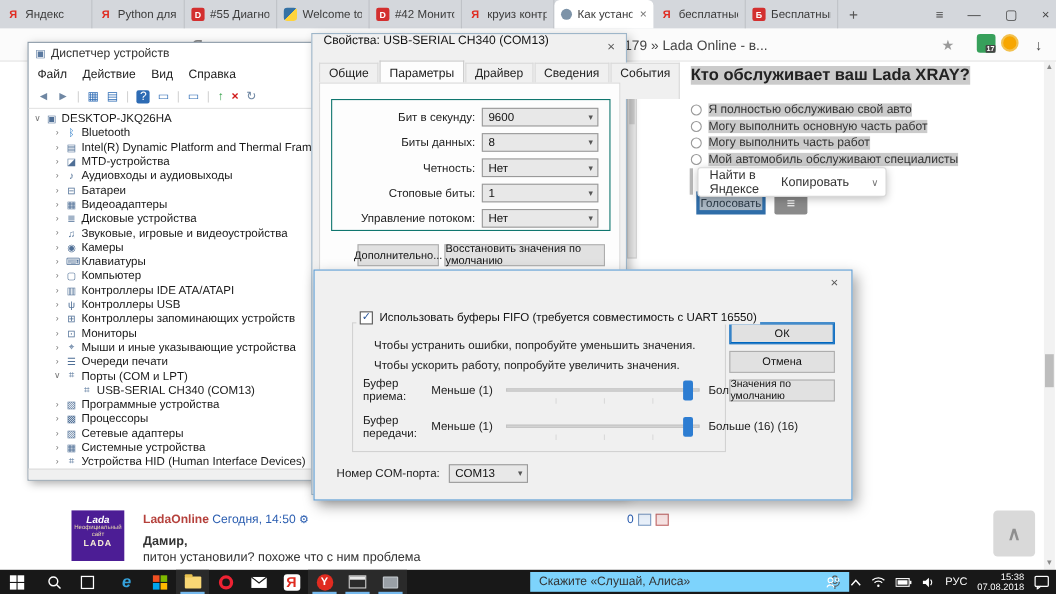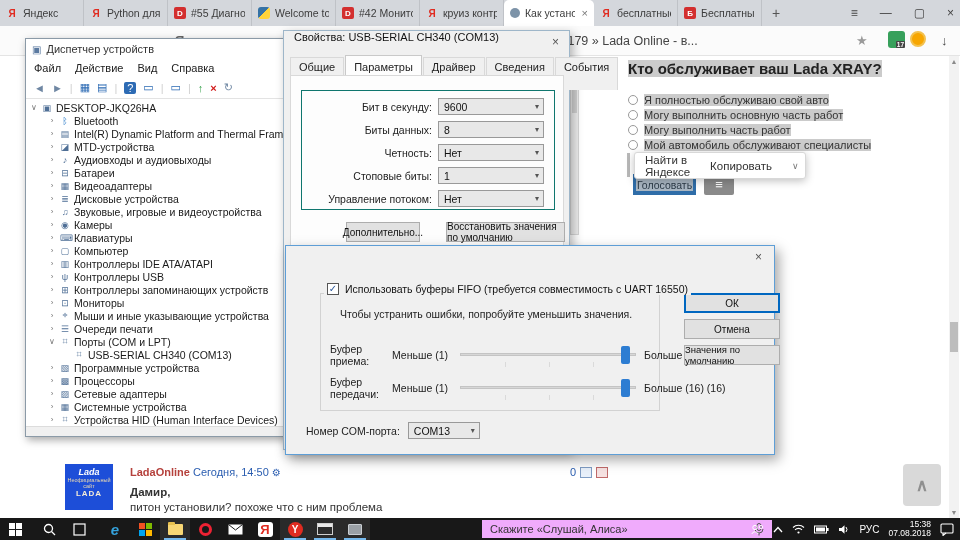--- a/index.html
+++ b/index.html
@@ -42,21 +42,21 @@
   .ctx { position:absolute; left:634px; top:96px; width:172px; height:27px; background:#fff; border:1px solid #d8d8d8; border-radius:3px; box-shadow:0 2px 8px rgba(0,0,0,.25); display:flex; align-items:center; font-size:11.5px; color:#333; z-index:2; }
   .ctx span.item { padding:0 10px; }
   .ctx .sep { width:1px; height:16px; background:#e0e0e0; }
   .caret-bar { position:absolute; left:627px; top:97px; width:3px; height:24px; background:#b9b9b9; }
   .vote-btn { position:absolute; left:633px; top:118px; width:63px; height:21px; background:#2f6da8; display:flex; align-items:center; justify-content:center; }
   .vote-btn span { background:#a9b6c2; color:#2b3a47; font-size:10.5px; padding:0 1px; }
   .vote-ico { position:absolute; left:704px; top:118px; width:30px; height:21px; background:#8a8a8a; border-radius:2px; color:#fff; font-size:13px; display:flex; align-items:center; justify-content:center; }
   .totop { position:absolute; left:903px; top:408px; width:38px; height:42px; background:#d9d9d9; border-radius:4px; color:#8f8f8f; font-size:17px; font-weight:bold; display:flex; align-items:center; justify-content:center; }
 
   
-  .avatar { position:absolute; left:65px; top:408px; width:48px; height:46px; background:#1d4ed8; color:#fff; text-align:center; overflow:hidden; }
+  .avatar { position:absolute; left:65px; top:408px; width:48px; height:46px; background:#4c1d95; color:#fff; text-align:center; overflow:hidden; }
   .avatar .l1 { font-size:9px; font-style:italic; font-weight:bold; margin-top:3px; }
   .avatar .l2 { font-size:5.5px; color:#ead9b0; }
   .avatar .l3 { font-size:5.5px; color:#ead9b0; }
   .avatar .l4 { font-size:8px; font-weight:bold; color:#f5ecd7; letter-spacing:1px; }
   .post-head { position:absolute; left:130px; top:410px; font-size:11px; }
   .post-author { color:#b5413c; font-weight:bold; }
   .post-time { color:#2a5db0; }
   .post-gear { color:#2a5db0; font-size:10px; }
   .post-salut { position:absolute; left:130px; top:430px; font-size:11.5px; font-weight:bold; color:#333; }
   .post-text { position:absolute; left:130px; top:445px; font-size:11.5px; color:#333; }
@@ -90,21 +90,21 @@
   .ptabs { position:absolute; left:6px; top:26px; display:flex; font-size:11px; color:#222; }
   .ptab { padding:3px 8px 3px; background:#f0f0f0; border:1px solid #d9d9d9; border-bottom:none; margin-right:1px; }
   .ptab.active { background:#fdfdfd; position:relative; top:-2px; padding-top:5px; border-color:#c9c9c9; }
   .ppanel { position:absolute; left:6px; top:44px; width:274px; height:368px; background:#fdfdfd; border:1px solid #d9d9d9; }
   .pgroup { position:absolute; left:10px; top:14px; width:254px; height:120px; border:1px solid #0f766e; padding-top:7px; }
   .frow { display:flex; align-items:center; margin-bottom:6px; height:17px; }
   .flbl { width:136px; text-align:right; padding-right:6px; font-size:10.5px; color:#222; }
   .combo { width:106px; height:17px; background:#e8e8e8; border:1px solid #999; display:flex; align-items:center; font-size:10.5px; color:#111; padding-left:5px; position:relative; }
   .combo .chev { position:absolute; right:4px; color:#555; font-size:8px; }
   .pbtns { position:absolute; left:0; top:146px; width:274px; display:flex; gap:5px; padding-left:34px; }
-  .w10b { background:#e1e1e1; border:1px solid #adadad; font-size:10px; color:#111; height:20px; display:flex; align-items:center; justify-content:center;margin-left:21px; }
+  .w10b { background:#e1e1e1; border:1px solid #adadad; font-size:10px; color:#111; height:20px; display:flex; align-items:center; justify-content:center; }
   .btn-adv { width:74px; }
   .btn-restore { width:146px; }
 
   .advdlg { left:285px; top:245px; width:490px; height:210px; background:#f0f0f0; border:1px solid #5e9ed6; box-shadow:4px 5px 12px rgba(0,0,0,.35); z-index:7; }
   .agroup { position:absolute; left:34px; top:47px; width:340px; height:118px; border:1px solid #d2d2d2; }
   .fifo { position:absolute; left:38px; top:37px; display:flex; align-items:center; gap:6px; background:#f0f0f0; padding:0 3px; font-size:10.5px; color:#111; z-index:1; }
   .cbx { width:12px; height:12px; background:#fff; border:1px solid #555; color:#2b579a; font-size:10px; line-height:10px; text-align:center; flex:0 0 12px; }
   .hint { position:absolute; left:54px; font-size:10.5px; color:#222; }
   .sl-row { position:absolute; left:44px; width:330px; height:34px; }
   .sl-lbl { position:absolute; left:0; top:0; font-size:10.5px; color:#222; line-height:12px; }
@@ -128,21 +128,21 @@
   .win4.color i:nth-child(1){background:#f25022}.win4.color i:nth-child(2){background:#7fba00}.win4.color i:nth-child(3){background:#00a4ef}.win4.color i:nth-child(4){background:#ffb900}
   .edge-e { color:#35a3dd; font-size:15px; font-weight:bold; font-style:italic; }
   .folder { width:15px; height:11px; background:#f8d775; border-radius:1px; position:relative; }
   .folder::before { content:""; position:absolute; left:0; top:-2px; width:7px; height:3px; background:#e8c14f; border-radius:1px 1px 0 0; }
   .opera-o { width:13px; height:13px; border:3px solid #e23; border-radius:50%; }
   .ya-letter { color:#e02b20; font-size:13px; font-weight:bold; background:#fff; width:15px; height:15px; border-radius:3px; display:flex; align-items:center; justify-content:center; }
   .yb-circle { width:15px; height:15px; background:#e02b20; border-radius:50%; color:#fff; font-size:10px; font-weight:bold; display:flex; align-items:center; justify-content:center; }
   .cmd-win { width:16px; height:12px; background:#2b2b2b; border:1px solid #cfcfcf; position:relative; }
   .cmd-win::before { content:""; position:absolute; left:0; top:0; width:100%; height:3px; background:#e8e8e8; }
   .dev-ic { width:14px; height:11px; background:#9aa0a6; border-radius:1px; border:1px solid #c8cdd2; }
-  .alisa { position:absolute; left:482px; top:2px; width:290px; height:18px; background:#f0abfc; display:flex; align-items:center; padding:0 8px; font-size:11px; color:#333; }
+  .alisa { position:absolute; left:482px; top:2px; width:290px; height:18px; background:#7dd3fc; display:flex; align-items:center; padding:0 8px; font-size:11px; color:#333; }
   .alisa svg { margin-left:auto; }
   .tray { position:absolute; right:0; top:0; height:22px; display:flex; align-items:center; gap:9px; padding-right:6px; color:#fff; }
   .tray .txt { font-size:10px; }
   .clock { text-align:right; font-size:8.5px; line-height:9px; }
 </style>
 </head>
 <body>
 
 <div class="screen">
 
@@ -481,20 +481,21 @@
   </div>
 
   <div class="abs advdlg">
     <span class="dlg-x" style="right:12px">×</span>
     <div class="fifo">
       <span class="cbx">✓</span>
       <span>Использовать буферы FIFO (требуется совместимость с UART 16550)</span>
     </div>
     <div class="agroup"></div>
     <div class="hint" style="top:62px">Чтобы устранить ошибки, попробуйте уменьшить значения.</div>
+    <div class="hint" style="top:80px">Чтобы ускорить работу, попробуйте увеличить значения.</div>
 
     <div class="sl-row" style="top:97px">
       <div class="sl-lbl"><span>Буфер</span><br><span>приема:</span></div>
       <span class="sl-min">Меньше (1)</span>
       <div class="sl-track">
         <span class="tick" style="left:44px"></span>
         <span class="tick" style="left:88px"></span>
         <span class="tick" style="left:132px"></span>
         <span class="sl-thumb" style="left:160px"></span>
       </div>

